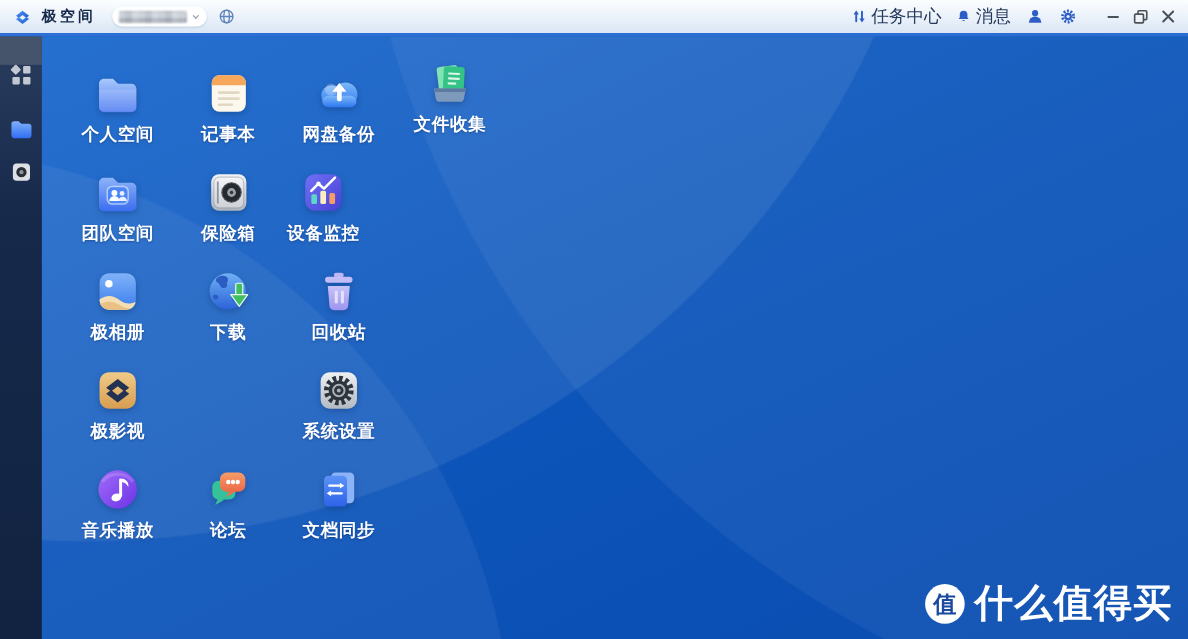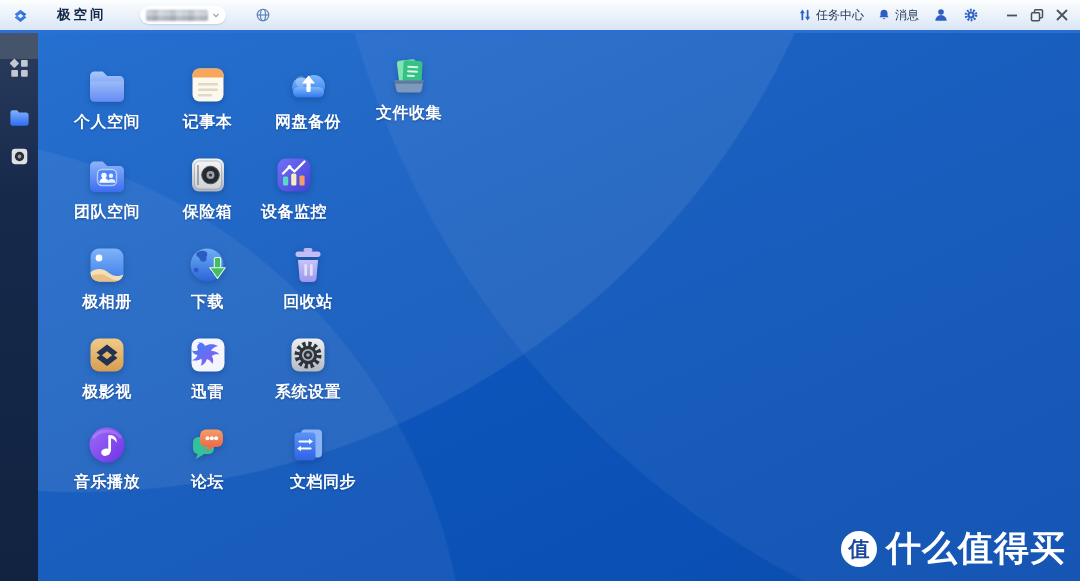--- a/index.html
+++ b/index.html
@@ -3,35 +3,35 @@
 <meta charset="utf-8">
 <style>
   * { margin:0; padding:0; box-sizing:border-box; }
   html,body { width:1080px; height:581px; overflow:hidden;
     font-family:"Liberation Sans","DejaVu Sans",sans-serif; }
   .page { position:relative; width:1080px; height:581px; background:#0c55ba; }
 
   
   .topbar { position:absolute; left:0; top:0; width:1080px; height:30px;
     background:linear-gradient(180deg,#fcfeff 0%,#eaf1fa 55%,#d9e6f4 100%);
-    display:flex; align-items:center; padding:0 10px; z-index:5;gap:19px; }
+    display:flex; align-items:center; padding:0 10px; z-index:5; }
   .brand-logo { width:21px; height:21px; margin-right:7px; }
   .brand-title { font-size:13.5px; font-weight:bold; color:#15294a; letter-spacing:3px; margin-right:14px; }
   .device-pill { width:86px; height:18px; background:#ffffff; border-radius:9px;
     box-shadow:0 1px 2px rgba(40,70,120,.18); display:flex; align-items:center;
     padding:0 6px; cursor:pointer; }
   .mosaic { width:62px; height:11px; border-radius:2px; margin-right:4px;
     background-image:
       repeating-linear-gradient(0deg, rgba(150,157,167,.55) 0 5px, rgba(205,210,217,.55) 5px 10px),
       repeating-linear-gradient(90deg,#cfd4da 0 6px,#b4bbc4 6px 12px,#e0e5ea 12px 18px);
     filter:blur(1.1px); }
   .pill-caret { width:8px; height:8px; }
   .globe-btn { width:16px; height:16px; margin-left:10px; cursor:pointer; }
   .topbar-right { margin-left:auto; display:flex; align-items:center; }
-  .tb-item { display:flex; align-items:center; font-size:12px; color:#25395c;
+  .tb-item { display:flex; align-items:center; font-size:16px; color:#25395c;
     margin-left:13px; cursor:pointer; }
   .tb-item svg { width:14px; height:14px; margin-right:4px; }
   .tb-icon-btn { width:16px; height:16px; margin-left:14px; cursor:pointer; }
   .win-btns { display:flex; align-items:center; margin-left:16px; }
   .win-btn { width:16px; height:16px; margin-left:9px; cursor:pointer; }
 
   
   .accent-line { position:absolute; left:0; top:30px; width:1080px; height:3px;
     background:linear-gradient(90deg,#2d6fd6,#2a6cd2); z-index:4; }
 
@@ -382,35 +382,20 @@
             </defs>
             <rect x="6.5" y="6.5" width="33" height="33" rx="8.5" fill="url(#g-mv)"></rect>
             <g fill="#233252">
               <path d="M12.5 20.5 L23 12.5 L33.5 20.5 L29 24 L23 19.2 L17 24 Z"></path>
               <path d="M12.5 26 L17 22.5 L23 27.3 L29 22.5 L33.5 26 L23 34 Z"></path>
             </g>
           </svg>
         </div>
         <div class="app-label">极影视</div>
       </div>
-      <div class="app" style="left: 121.5px; top: 299px;">
-        <div class="app-icon">
-          <svg viewBox="0 0 46 46">
-            <defs>
-              <linearGradient id="g-xl" x1="0" y1="0" x2="1" y2="1">
-                <stop offset="0" stop-color="#3f80f6"></stop>
-                <stop offset="1" stop-color="#8f5bf2"></stop>
-              </linearGradient>
-            </defs>
-            <rect x="6.5" y="6.5" width="33" height="33" rx="8" fill="#f5f5fd"></rect>
-            <path d="M12 11c3.5-1.5 7 0 8 3 4-2.5 9-2.5 13 0-3.5.8-6 2.6-7 5 3.5-.3 6.5 1 8.5 3.6-3-.6-5.6-.1-7.8 1.5 1.8 2.4 2 5.3.6 8-1.2-2.6-3-4.3-5.5-5-.6 3.4-2.8 5.7-6.3 6.6 1.4-2.4 1.7-4.8.8-7.2-2.4 2-5.5 2.6-9.3 1.7 3-1 4.8-2.7 5.4-5.2-2.8-.4-4.6-2-5.4-4.6 2.3.8 4.4.7 6.3-.4-1.7-2.8-1.5-5.3 1.7-7z" fill="url(#g-xl)"></path>
-          </svg>
-        </div>
-        <div class="app-label">迅雷</div>
-      </div>
       <div class="app" style="left: 222px; top: 299px;">
         <div class="app-icon">
           <svg viewBox="0 0 46 46">
             <defs>
               <linearGradient id="g-st" x1="0" y1="0" x2="0" y2="1">
                 <stop offset="0" stop-color="#eef0f2"></stop>
                 <stop offset="1" stop-color="#b3bac2"></stop>
               </linearGradient>
             </defs>
             <rect x="6.5" y="6.5" width="33" height="33" rx="8" fill="url(#g-st)"></rect>
@@ -453,21 +438,21 @@
             <path d="M13.5 30l-2.8 7 8-4.5z" fill="#35c29b"></path>
             <rect x="15" y="7.5" width="23" height="17.5" rx="6" fill="url(#g-fo)"></rect>
             <path d="M24 24l-3.5 6 8.5-5z" fill="#ec6f4b"></path>
             <circle cx="22.5" cy="16.2" r="2" fill="#fff"></circle>
             <circle cx="26.8" cy="16.2" r="2" fill="#fff"></circle>
             <circle cx="31.1" cy="16.2" r="2" fill="#fff"></circle>
           </svg>
         </div>
         <div class="app-label">论坛</div>
       </div>
-      <div class="app" style="left: 222px; top: 389px; text-align: right;">
+      <div class="app" style="left: 222px; top: 389px;">
         <div class="app-icon">
           <svg viewBox="0 0 46 46">
             <defs>
               <linearGradient id="g-dc" x1="0" y1="0" x2="0" y2="1">
                 <stop offset="0" stop-color="#5a93f7"></stop>
                 <stop offset="1" stop-color="#2e63e8"></stop>
               </linearGradient>
             </defs>
             <rect x="16" y="7.5" width="21" height="28" rx="4" fill="#8ab3f8"></rect>
             <rect x="9.5" y="10.5" width="21" height="28" rx="4" fill="url(#g-dc)"></rect>

